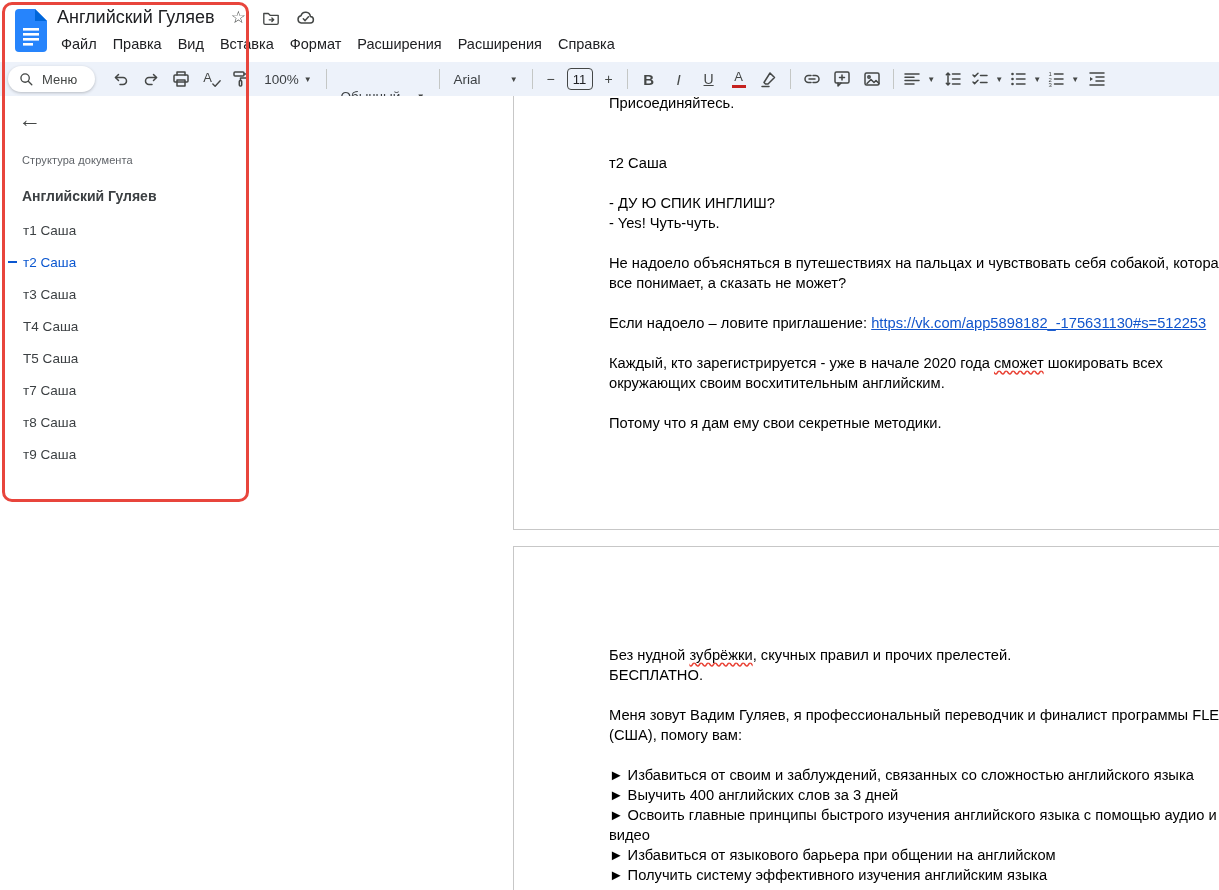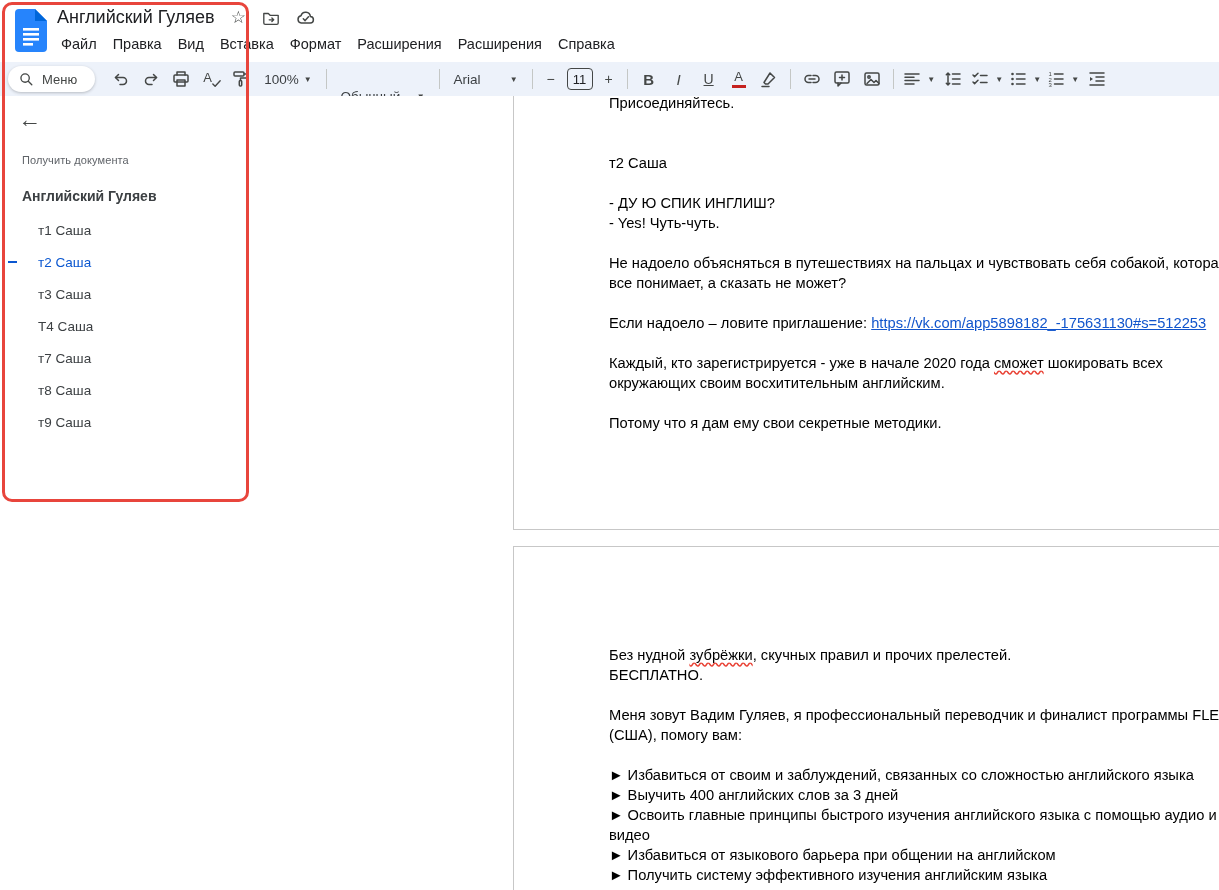--- a/index.html
+++ b/index.html
@@ -36,21 +36,21 @@
   .spellwrap svg{position:absolute;right:-2px;bottom:-1px;}
 
   
   .content{position:absolute;left:0;top:96px;width:100%;height:794px;}
 
   .outline{position:absolute;left:0;top:0;width:250px;height:100%;background:#fff;z-index:2;}
   .back-btn{position:absolute;left:18px;top:12px;font-size:23px;color:#444746;cursor:pointer;line-height:1;}
   .outline-label{position:absolute;left:22px;top:58px;font-size:11px;color:#5f6368;letter-spacing:.1px;}
   .outline-title{position:absolute;left:22px;top:92px;font-size:14px;font-weight:700;color:#3c4043;cursor:pointer;}
   .outline-list{position:absolute;left:0;top:118px;width:100%;}
-  .outline-item{position:relative;height:32px;display:flex;align-items:center;padding-left:38px;font-size:13.5px;color:#3c4043;cursor:pointer;}
+  .outline-item{position:relative;height:32px;display:flex;align-items:center;padding-left:23px;font-size:13.5px;color:#3c4043;cursor:pointer;}
   .outline-item.active{color:#0b57d0;}
   .outline-item.active::before{content:"";position:absolute;left:8px;top:15px;width:9px;height:2px;background:#0b57d0;}
 
   .canvas{position:absolute;left:250px;top:0;right:0;height:100%;overflow:hidden;background:#fff;}
   .page{position:absolute;left:263px;width:816px;background:#fff;border:1px solid #c7c7c7;}
   .page-1{top:-623px;height:1057px;padding:619px 95px 0 95px;}
   .page-2{top:450px;height:1057px;padding:98px 95px 0 95px;}
   .para{font-size:14.7px;line-height:20px;color:#000;min-height:20px;cursor:text;}
   .doc-link{color:#1155cc;text-decoration:underline;cursor:pointer;margin-top:24px;}
   .misspell{text-decoration:underline wavy #e94235;text-decoration-skip-ink:none;text-underline-offset:2px;}
@@ -258,27 +258,28 @@
         <path d="M3 4h14M3 16h14M9 8h8M9 12h8"></path>
         <path d="M3 8v4l3-2z" fill="#444746" stroke="none"></path>
       </svg>
   </span>
 </div>
 
 <div class="content">
 
   <aside class="outline">
     <span class="back-btn">←</span>
-    <div class="outline-label">Получить документа</div>
+    <div class="outline-label">Структура документа</div>
     <div class="outline-title">Английский Гуляев</div>
     <div class="outline-list">
       <div class="outline-item">т1 Саша</div>
       <div class="outline-item active">т2 Саша</div>
       <div class="outline-item">т3 Саша</div>
       <div class="outline-item">Т4 Саша</div>
+      <div class="outline-item">Т5 Саша</div>
       <div class="outline-item">т7 Саша</div>
       <div class="outline-item">т8 Саша</div>
       <div class="outline-item">т9 Саша</div>
     </div>
   </aside>
 
   <main class="canvas">
     <div class="page page-1">
         <div class="para"><span>Присоединяйтесь.</span></div>
         <div class="para"></div>

